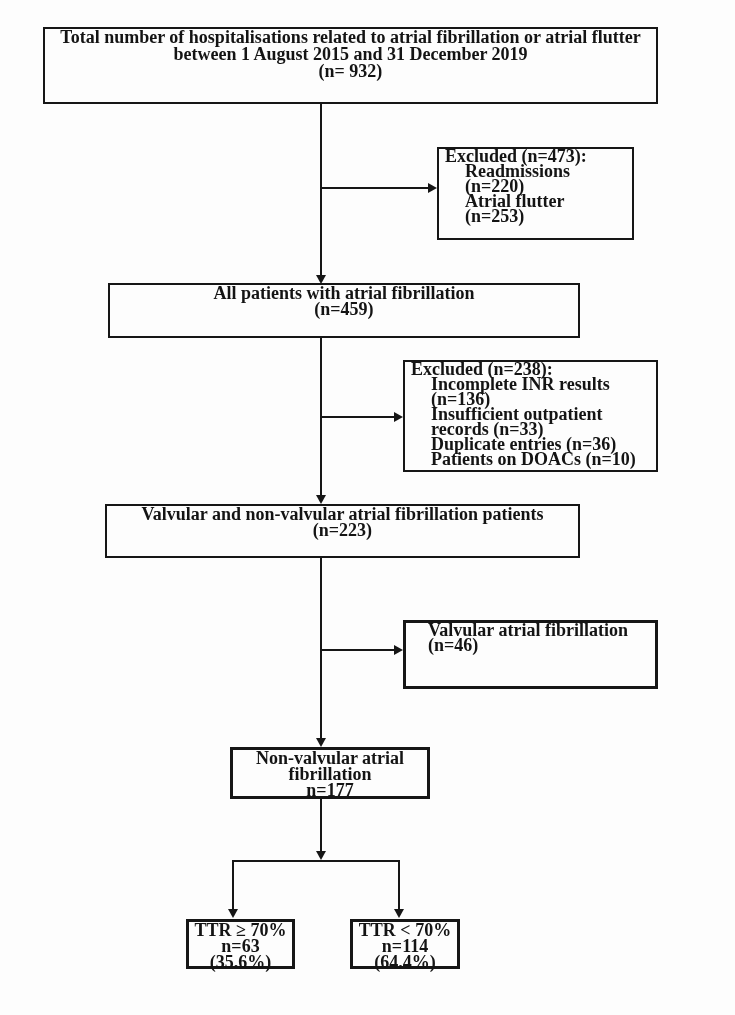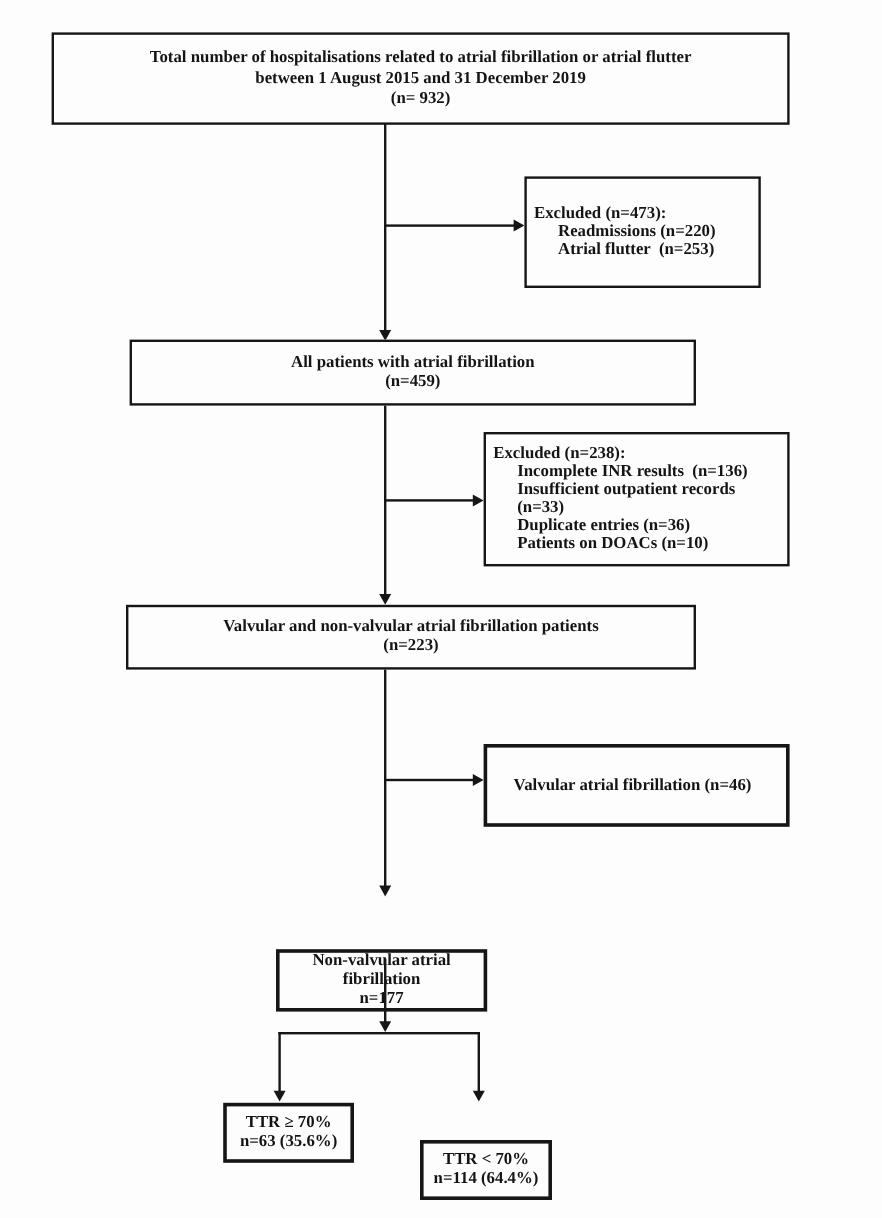--- a/index.html
+++ b/index.html
@@ -12,38 +12,38 @@
     color:#141414;
     overflow:hidden;
   }
   .box{
     position:absolute;
     box-sizing:border-box;
     border:2px solid #161616;
     background:#fdfdfd;
     display:flex;
     flex-direction:column;
-    justify-content:center;
-    font-size:14px;
+    justify-content:flex-start;
+    font-size:18px;
     line-height:16px;
   }
   .box.center{text-align:center;}
   .box.leftalign{text-align:left;padding-left:6px;padding-right:4px;line-height:15px;}
   .box.thick{border-width:3px;}
   .box .indent{padding-left:20px;}
   .box div{white-space:pre-wrap;}
   .boxA{left:43px;top:27px;width:615px;height:77px;line-height:17px;}
   .boxExcl1{left:437px;top:147px;width:197px;height:93px;}
   .boxB{left:108px;top:283px;width:472px;height:55px;}
   .boxExcl2{left:403px;top:360px;width:255px;height:112px;}
   .boxC{left:105px;top:504px;width:475px;height:54px;}
   .boxExcl3{left:403px;top:620px;width:255px;height:69px;}
-  .boxD{left:230px;top:791px;width:176px;height:52px;}
+  .boxD{left:230px;top:747px;width:200px;height:52px;}
   .boxE{left:186px;top:919px;width:109px;height:50px;}
-  .boxF{left:350px;top:919px;width:110px;height:50px;margin-top:31px;}
+  .boxF{left:350px;top:919px;width:110px;height:50px;}
   .vline,.hline{position:absolute;background:#161616;}
   .vline{width:2px;}
   .hline{height:2px;}
   .arrow-down{
     position:absolute;width:0;height:0;
     border-left:5px solid transparent;
     border-right:5px solid transparent;
     border-top:9px solid #161616;
   }
   .arrow-right{

